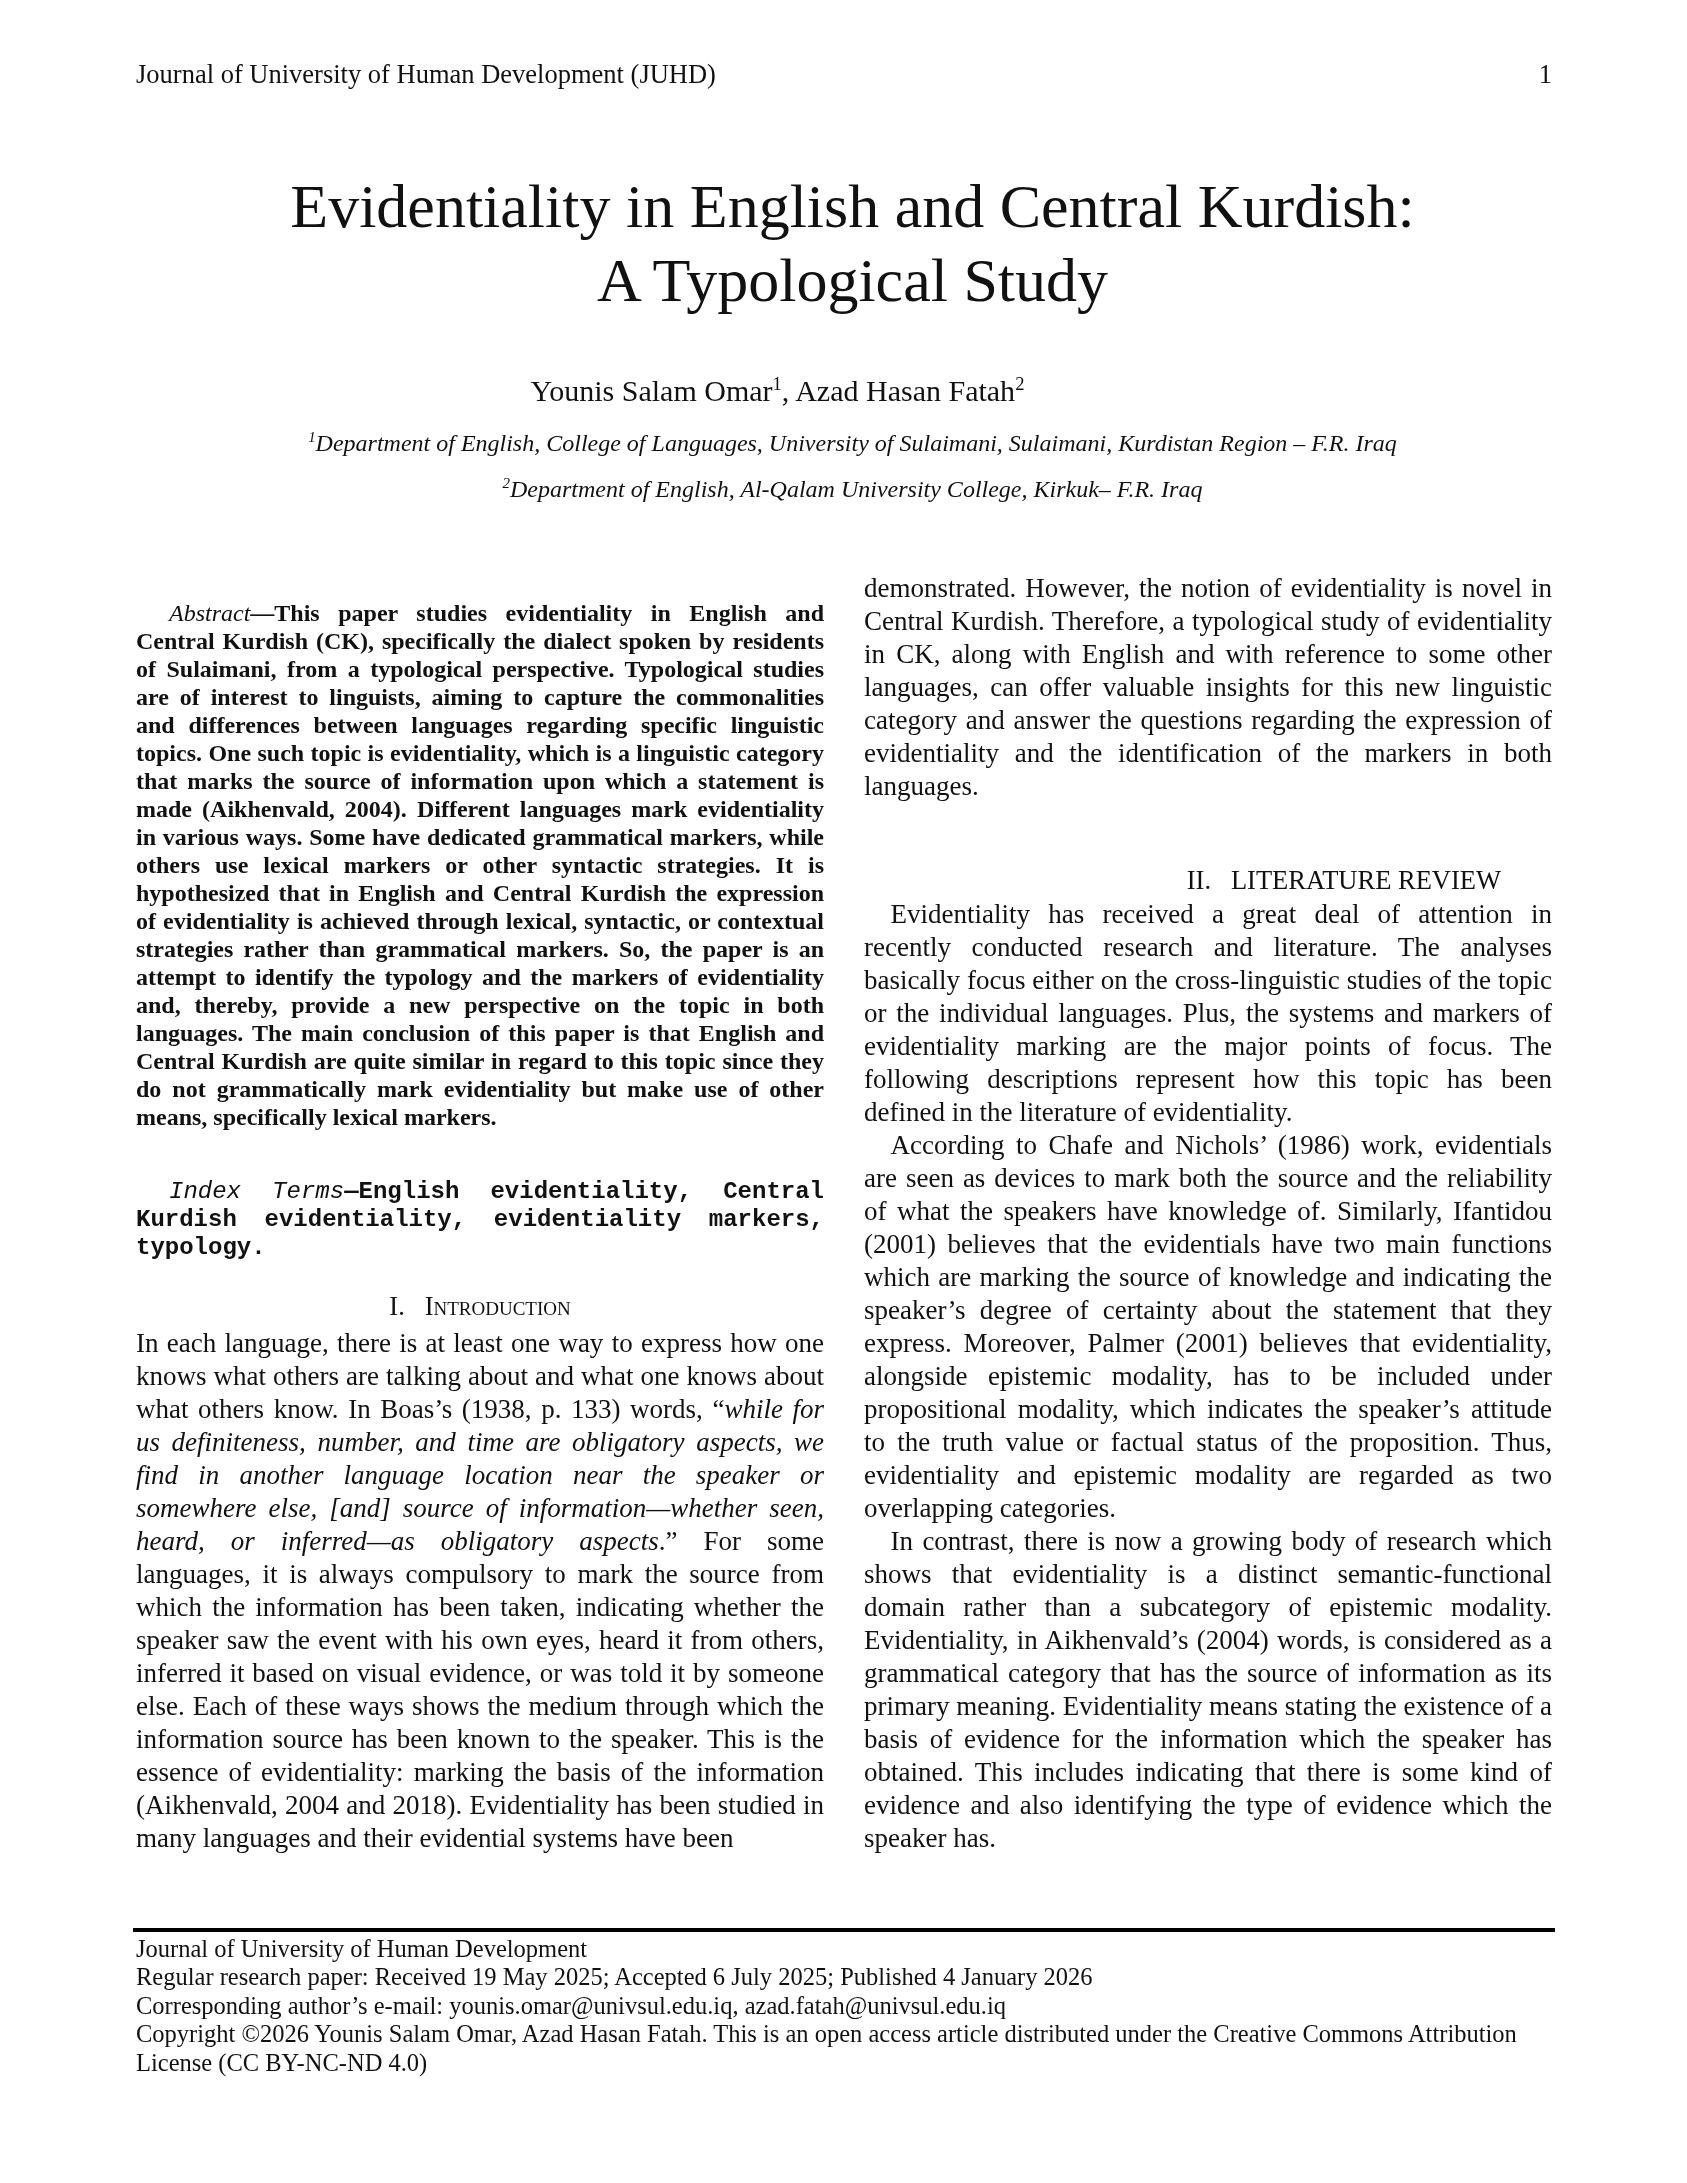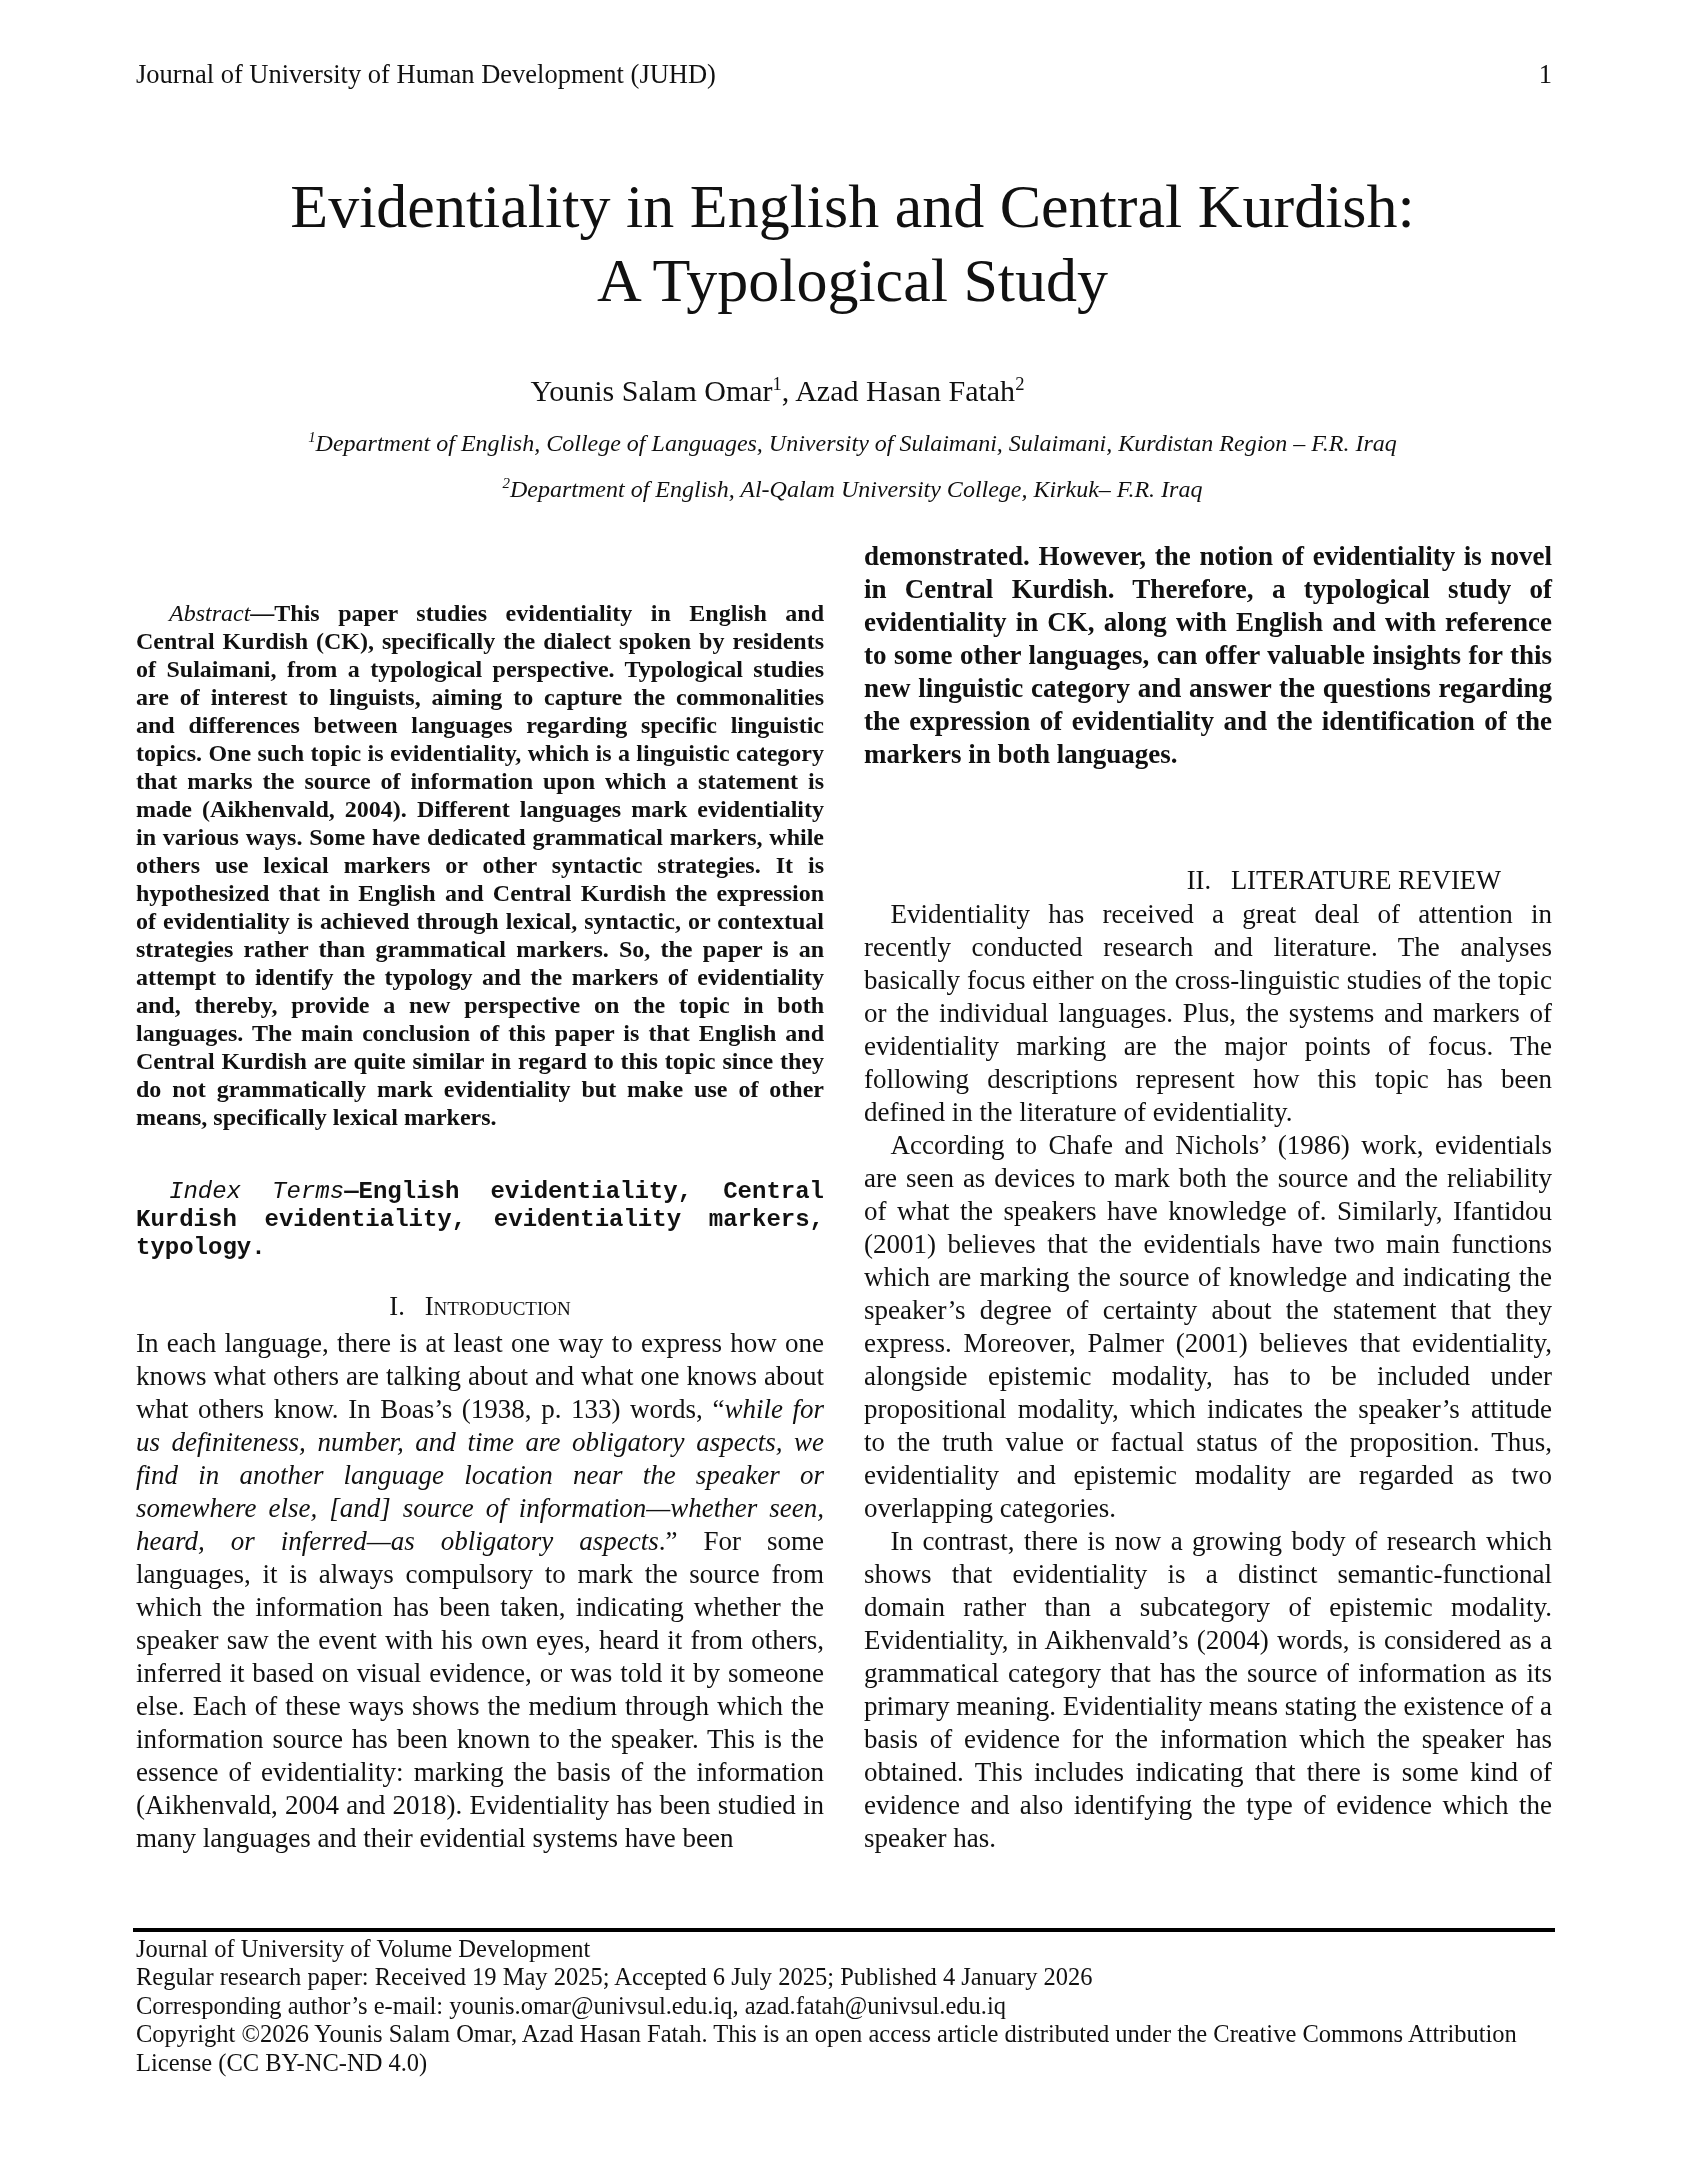--- a/index.html
+++ b/index.html
@@ -20,21 +20,21 @@
   .abstract { top:599px; font-weight:bold; font-size:24px; line-height:28px; }
   .abstract p { text-indent:33px; }
   .indexterms { top:1178px; font-weight:bold; font-size:24px; line-height:28px; text-align-last:auto;font-family:Liberation Mono, monospace; }
   .indexterms p { text-indent:33px; }
   .abstract i, .indexterms i { font-weight:normal; }
   .sec-head { text-align:center; font-size:26.5px; line-height:32px; width:688px; }
   .sc { font-variant:small-caps; }
   .intro-head { left:127px; top:1290px; }
   .intro-body { top:1327px; }
   .intro-body i { font-style:italic; }
-  .right-top { top:540px;font-weight:bold; }
+  .right-top { top:572px; }
   .lit-head { left:804px; top:864px;text-align:right; }
   .lit-body { top:898px; }
   .lit-body p { text-indent:26.5px; }
   .rule { left:124px; top:1928px; width:1422px; height:4px; background:#000; }
   .footer { left:127px; top:1935px; width:1422px; font-size:24.5px; line-height:28.4px; }
   .footer div { white-space:nowrap; }
 </style>
 </head>
 <body>
 
@@ -85,19 +85,19 @@
 
 <div class="abs col colR lit-body">
   <p>Evidentiality has received a great deal of attention in recently conducted research and literature. The analyses basically focus either on the cross-linguistic studies of the topic or the individual languages. Plus, the systems and markers of evidentiality marking are the major points of focus. The following descriptions represent how this topic has been defined in the literature of evidentiality.</p>
   <p>According to Chafe and Nichols’ (1986) work, evidentials are seen as devices to mark both the source and the reliability of what the speakers have knowledge of. Similarly, Ifantidou (2001) believes that the evidentials have two main functions which are marking the source of knowledge and indicating the speaker’s degree of certainty about the statement that they express. Moreover, Palmer (2001) believes that evidentiality, alongside epistemic modality, has to be included under propositional modality, which indicates the speaker’s attitude to the truth value or factual status of the proposition. Thus, evidentiality and epistemic modality are regarded as two overlapping categories.</p>
   <p>In contrast, there is now a growing body of research which shows that evidentiality is a distinct semantic-functional domain rather than a subcategory of epistemic modality. Evidentiality, in Aikhenvald’s (2004) words, is considered as a grammatical category that has the source of information as its primary meaning. Evidentiality means stating the existence of a basis of evidence for the information which the speaker has obtained. This includes indicating that there is some kind of evidence and also identifying the type of evidence which the speaker has.</p>
 </div>
 
 <div class="abs rule"></div>
 
 <div class="abs footer">
-  <div>Journal of University of Volume Development</div>
+  <div>Journal of University of Human Development</div>
   <div>Regular research paper: Received 19 May 2025; Accepted 6 July 2025; Published 4 January 2026</div>
   <div>Corresponding author’s e-mail: younis.omar@univsul.edu.iq, azad.fatah@univsul.edu.iq</div>
   <div>Copyright ©2026 Younis Salam Omar, Azad Hasan Fatah. This is an open access article distributed under the Creative Commons Attribution</div>
   <div>License (CC BY-NC-ND 4.0)</div>
 </div>
 
 
 </body></html>

